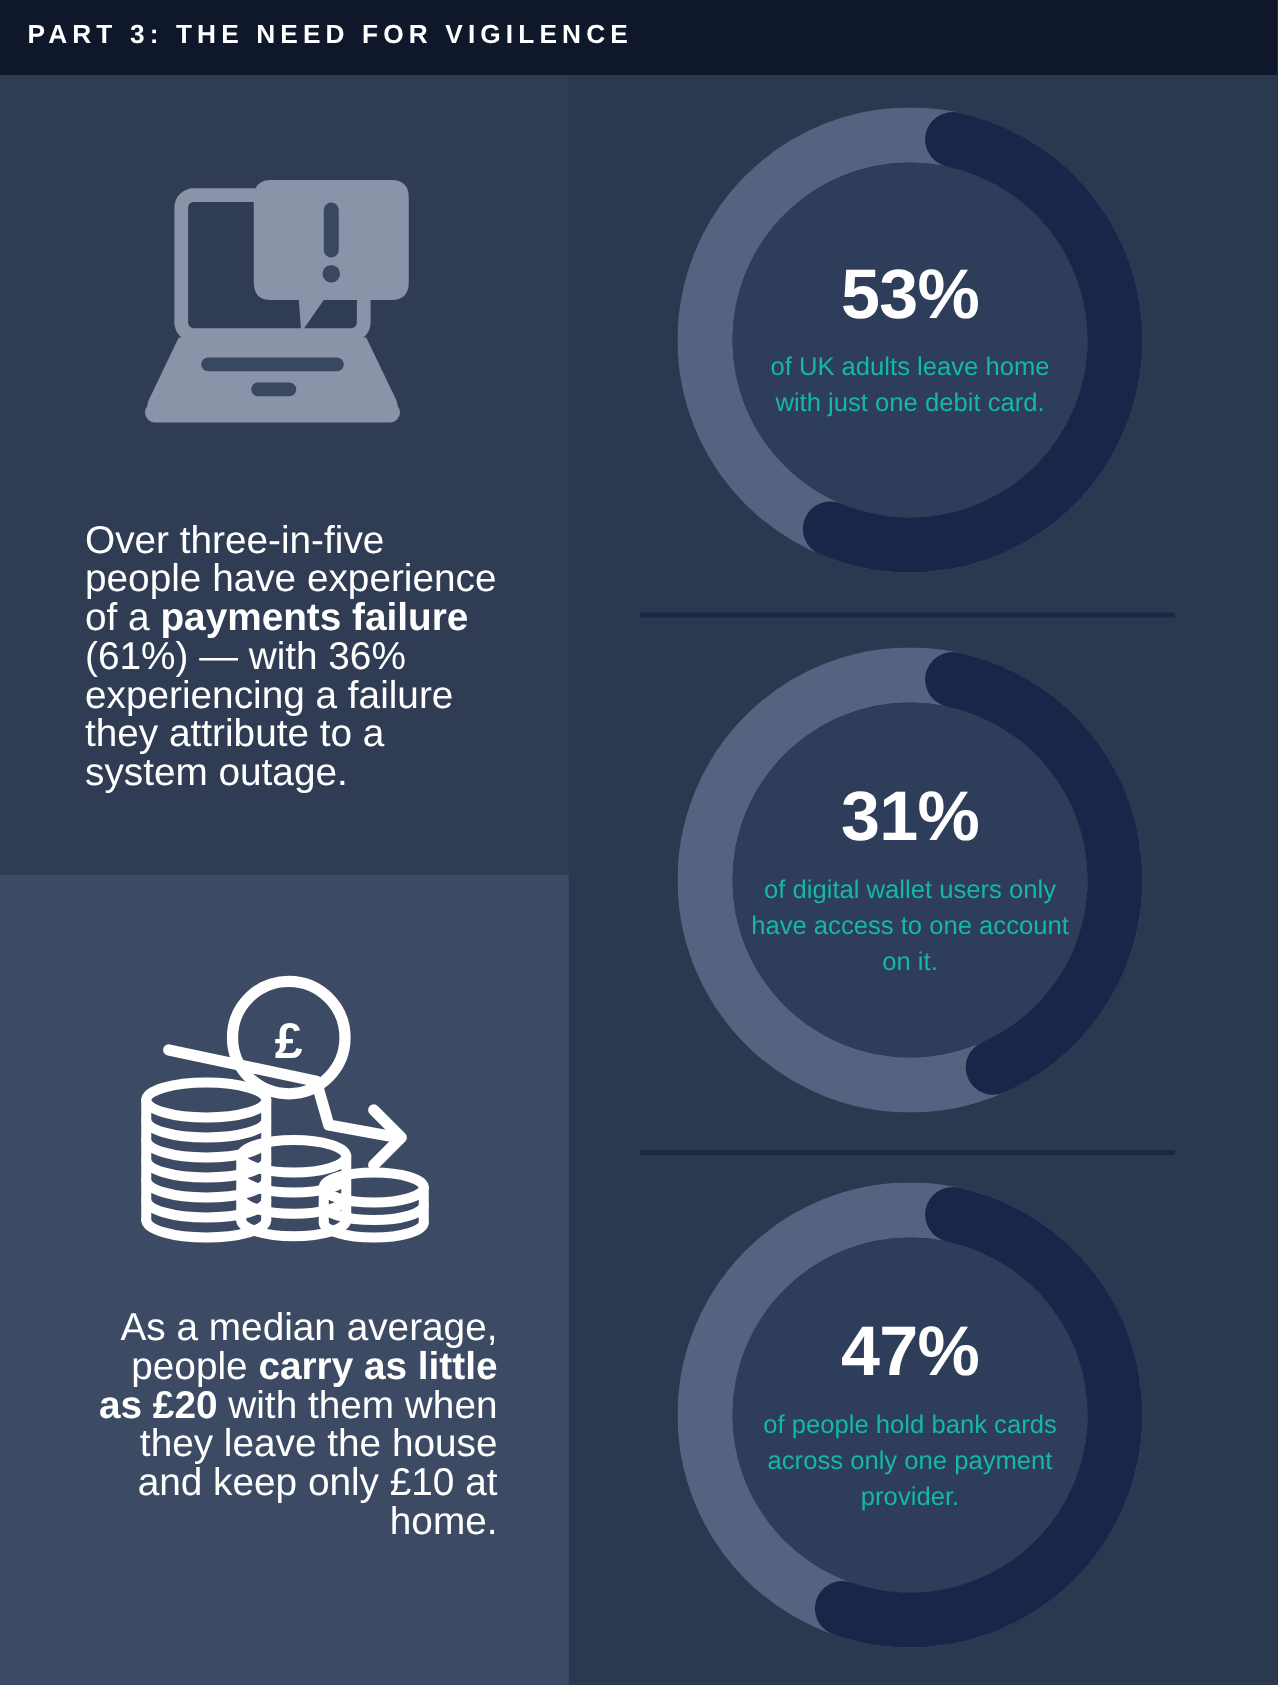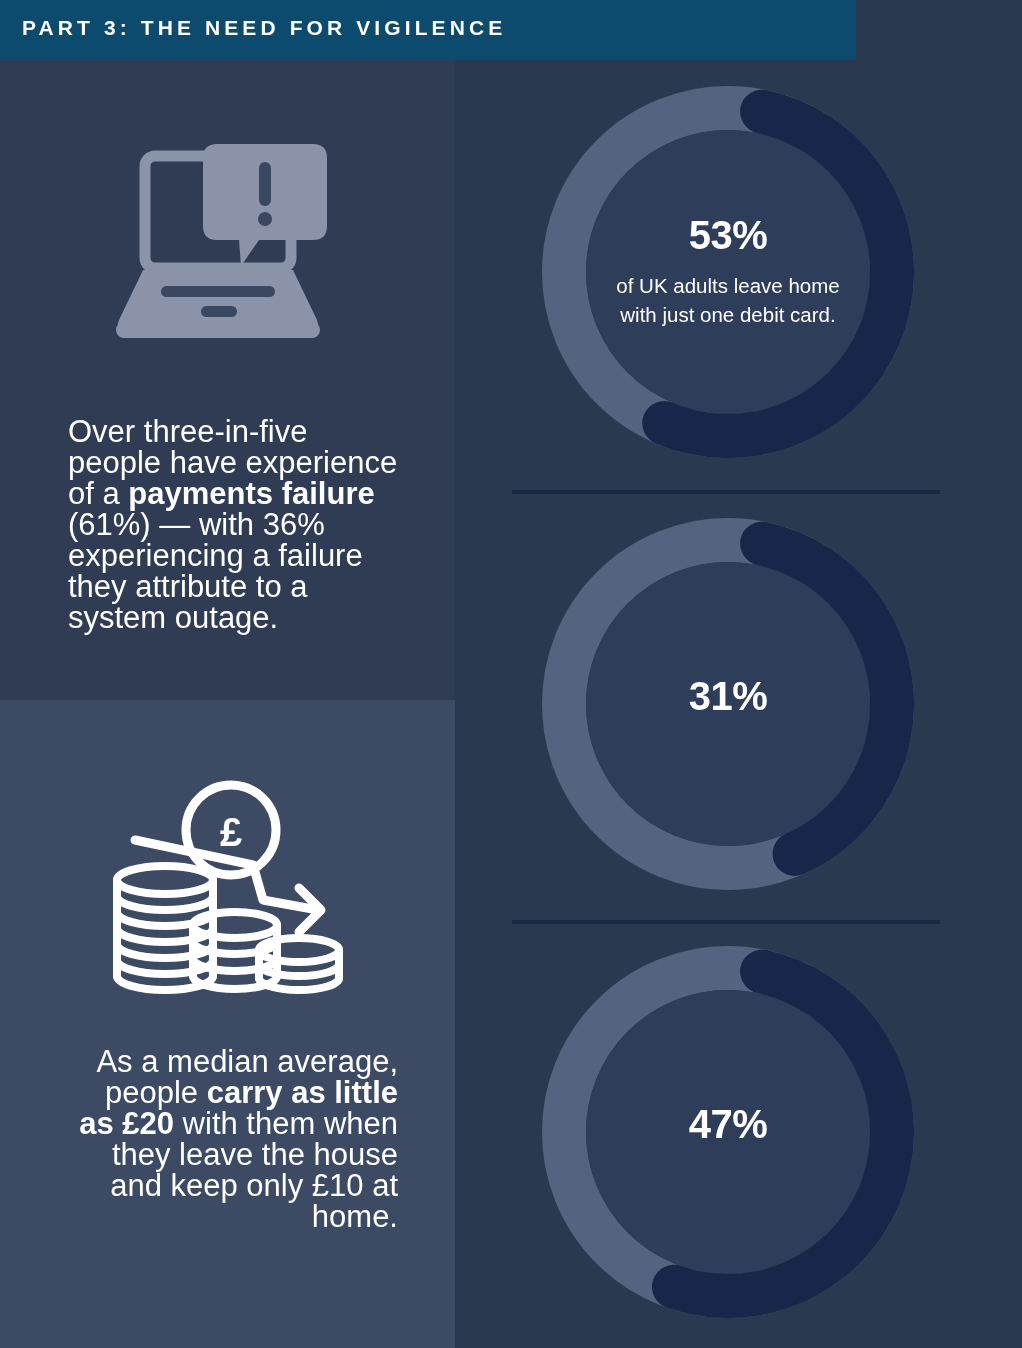--- a/index.html
+++ b/index.html
@@ -14,22 +14,22 @@
     position: relative;
     width: 1022px;
     height: 1348px;
     background: #2b3950;
   }
 
   
   .header-band {
     position: absolute;
     left: 0; top: 0;
-    width: 856px; height: 60px;
-    background: #0c4a6e;
+    width: 1022px; height: 60px;
+    background: #0f172a;
   }
   .header-title {
     position: absolute;
     left: 22px; top: 16px;
     font-size: 21px;
     font-weight: 700;
     color: #ffffff;
     letter-spacing: 4.1px;
     text-transform: uppercase;
     white-space: nowrap;
@@ -94,28 +94,28 @@
     width: 372px; height: 372px;
     display: flex;
     flex-direction: column;
     align-items: center;
     justify-content: center;
     text-align: center;
     padding: 0 58px;
   }
   .donut-pct {
     color: #ffffff;
-    font-size: 40px;
+    font-size: 56px;
     font-weight: 700;
     letter-spacing: -0.5px;
     line-height: 1;
     margin-bottom: 16px;
   }
   .donut-caption {
-    color: #ffffff;
+    color: #14b8a6;
     font-size: 20.5px;
     line-height: 29px;
     font-weight: 400;
   }
 
   .divider {
     position: absolute;
     left: 512px;
     width: 428px;
     height: 4px;
@@ -219,29 +219,31 @@
   <div class="divider divider-1"></div>
 
   <div class="donut-block donut-2">
     <svg viewBox="0 0 372 372">
       <circle cx="186" cy="186" r="164" fill="none" stroke="#566380" stroke-width="44"></circle>
       <circle cx="186" cy="186" r="142" fill="#2e3d59"></circle>
       <circle class="donut-value" cx="186" cy="186" r="164" fill="none" stroke="#18264a" stroke-width="44" stroke-linecap="round" stroke-dasharray="412.17695615098086 618.2654342264713" transform="rotate(-78 186 186)"></circle>
     </svg>
     <div class="donut-center">
       <div class="donut-pct">31%</div>
+      <div class="donut-caption">of digital wallet users only have access to one account on it.</div>
     </div>
   </div>
 
   <div class="divider divider-2"></div>
 
   <div class="donut-block donut-3">
     <svg viewBox="0 0 372 372">
       <circle cx="186" cy="186" r="164" fill="none" stroke="#566380" stroke-width="44"></circle>
       <circle cx="186" cy="186" r="142" fill="#2e3d59"></circle>
       <circle class="donut-value" cx="186" cy="186" r="164" fill="none" stroke="#18264a" stroke-width="44" stroke-linecap="round" stroke-dasharray="535.8300429962751 494.61234738117696" transform="rotate(-78 186 186)"></circle>
     </svg>
     <div class="donut-center">
       <div class="donut-pct">47%</div>
+      <div class="donut-caption">of people hold bank cards across only one payment provider.</div>
     </div>
   </div>
 
 </div>
 
 </body></html>

